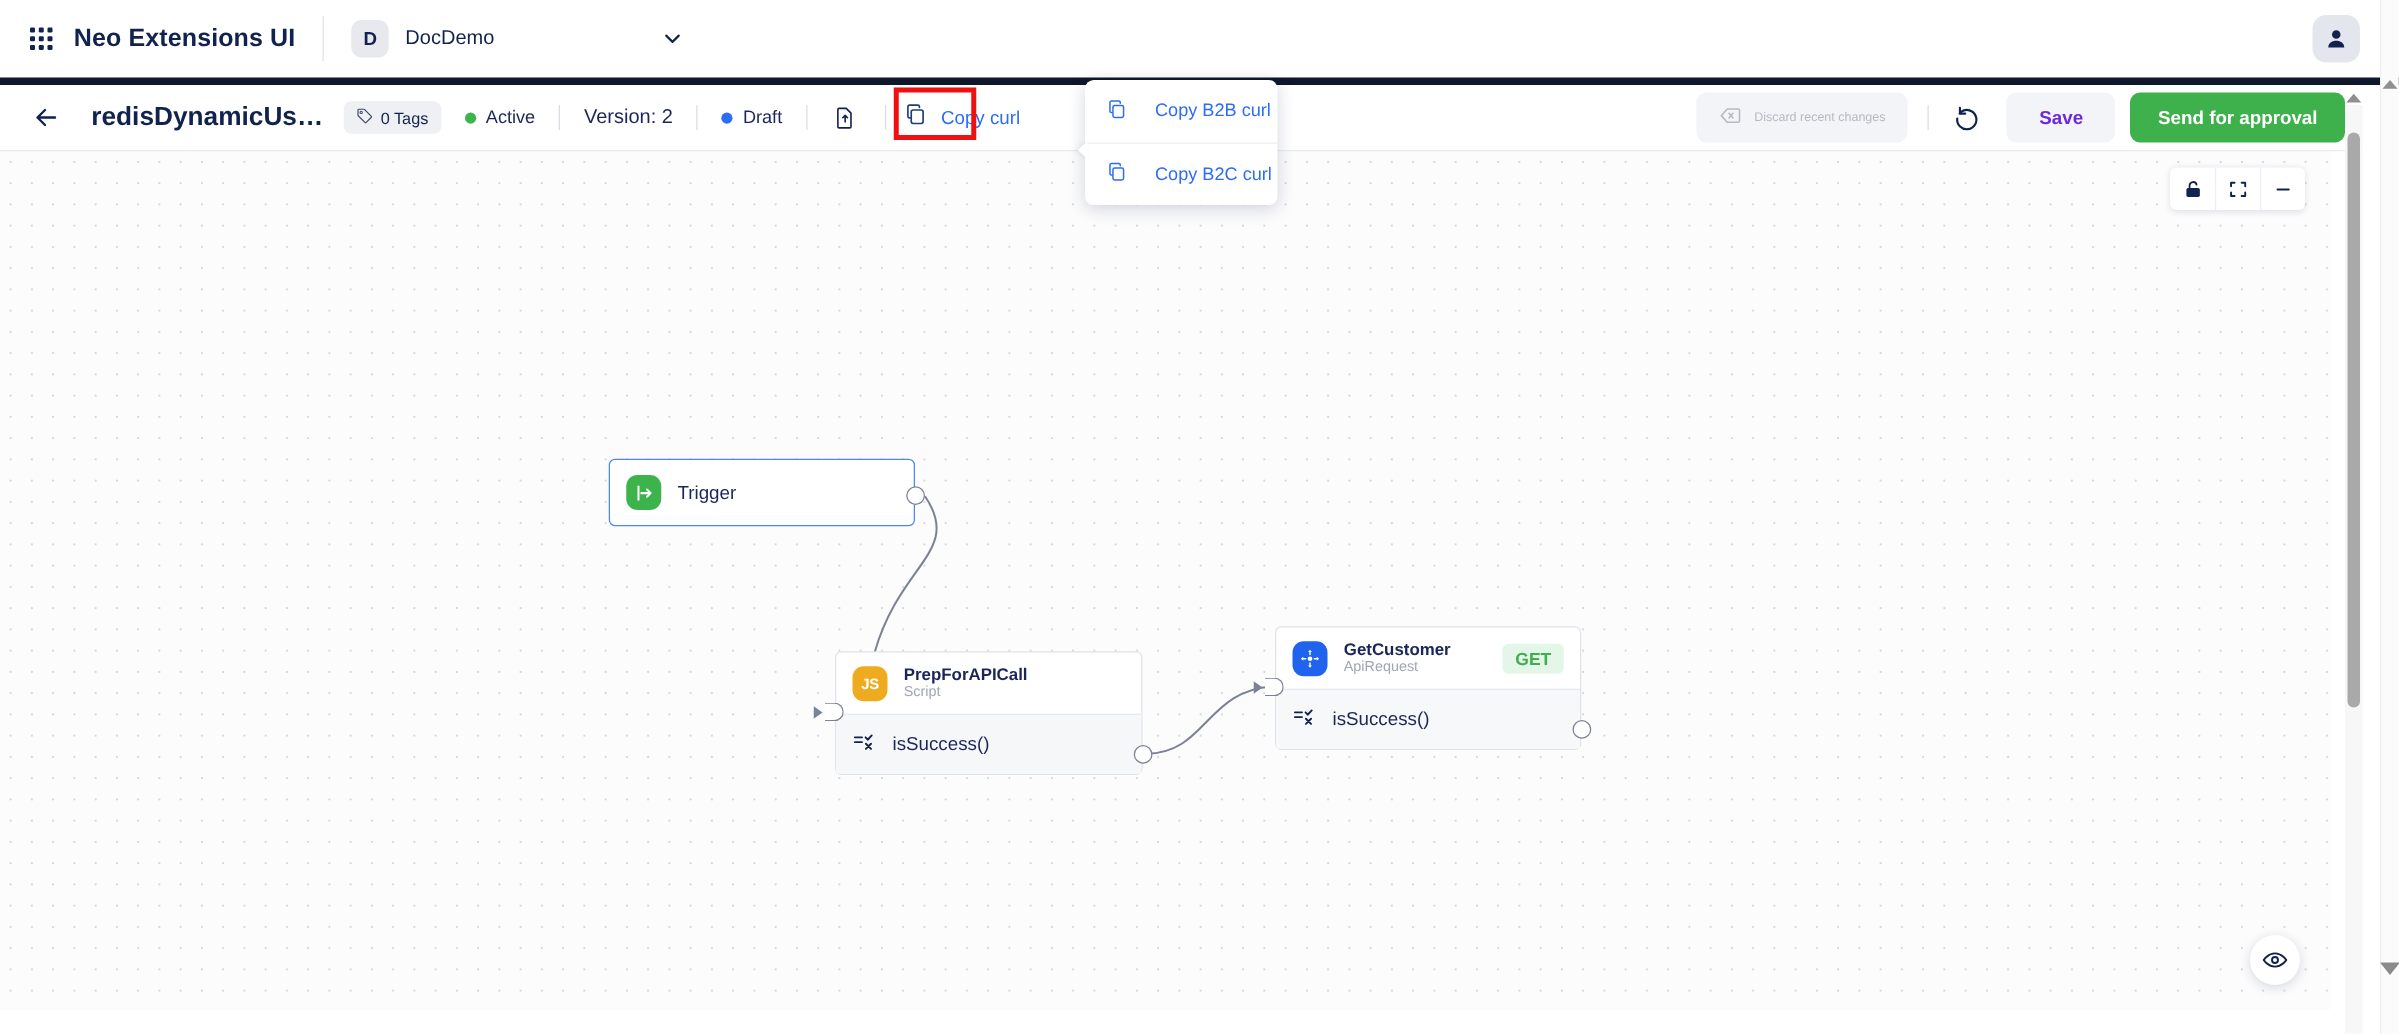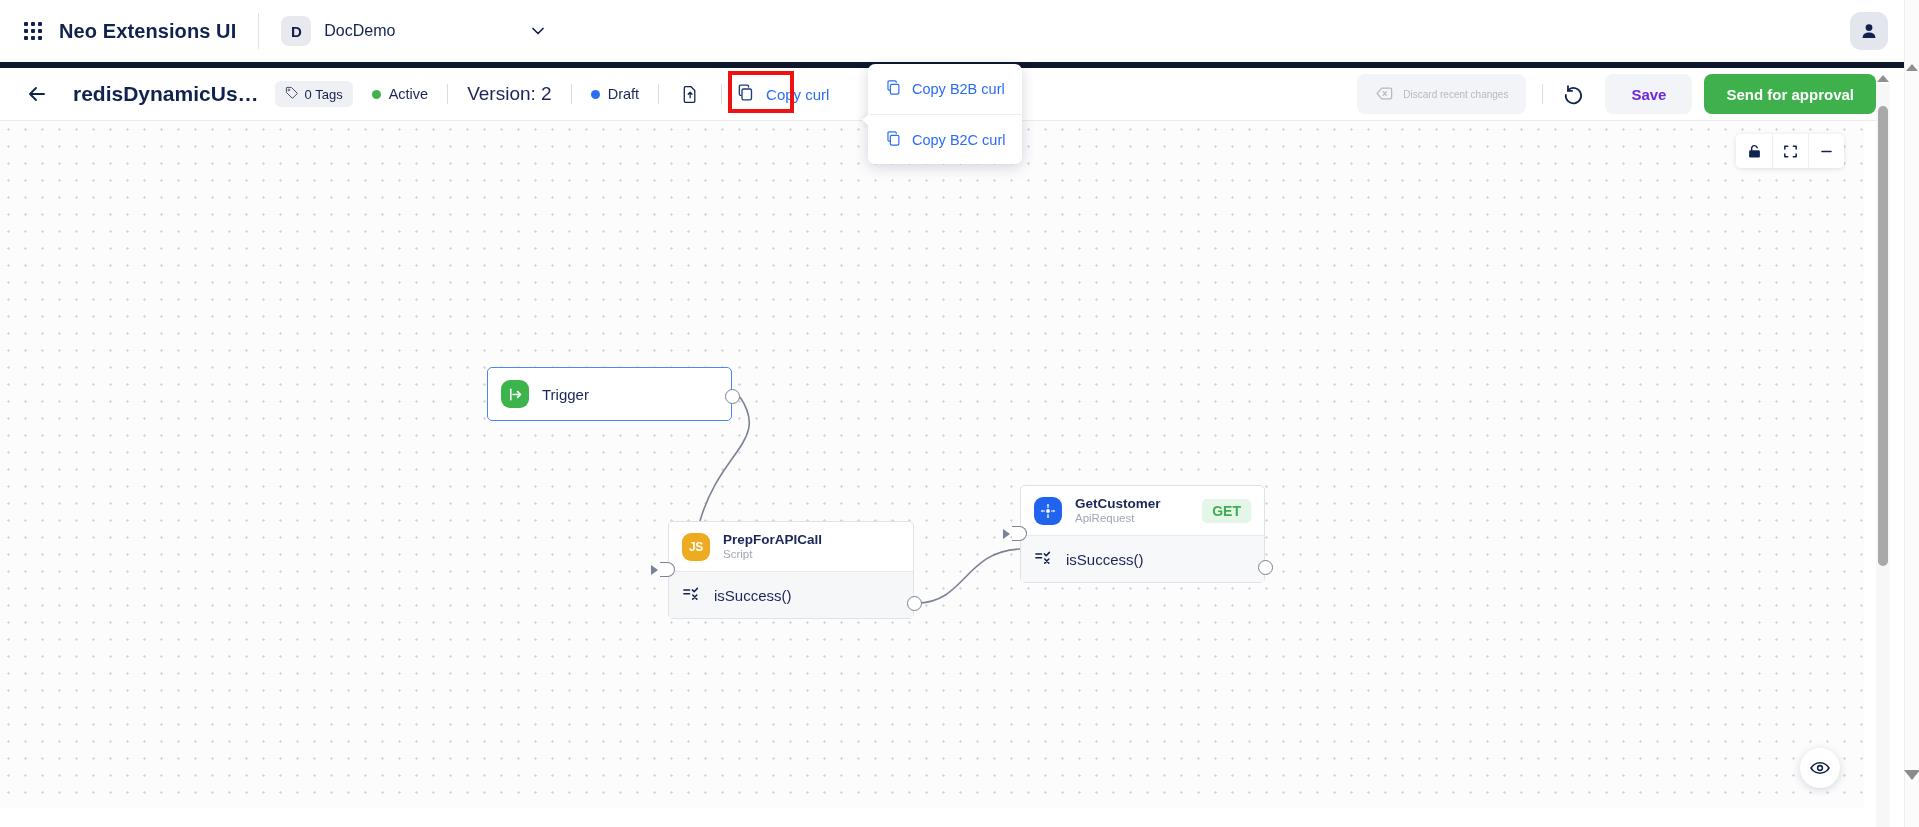--- a/index.html
+++ b/index.html
@@ -70,21 +70,21 @@
   .status-item {
     margin-left: 19px; display: flex; align-items: center; gap: 8px;
     font-size: 14.5px; color: #1b2559; white-space: nowrap;
   }
   .dot { width: 9px; height: 9px; border-radius: 50%; }
   .dot.green { background: #3cb44b; }
   .dot.blue  { background: #2c6ef2; }
   .vsep {
     width: 1px; height: 20px; background: #d9dde3; margin-left: 19px;
   }
-  .ver-text { margin-left: 19px; font-size: 19px; color: #1b2559; white-space: nowrap; }
+  .ver-text { margin-left: 19px; font-size: 16px; color: #1b2559; white-space: nowrap; }
   .tb-icon-btn {
     margin-left: 19px; width: 24px; height: 24px;
     display: flex; align-items: center; justify-content: center;
     cursor: pointer;
   }
   .copycurl-wrap {
     margin-left: 14px; position: relative;
     display: flex; align-items: center; gap: 9px;
     cursor: pointer;
   }
@@ -128,21 +128,21 @@
   .dropdown {
     position: absolute; left: 868px; top: 64px;
     width: 154px;
     background: #ffffff;
     border-radius: 7px;
     box-shadow: 0 3px 14px rgba(22,34,71,.18);
     z-index: 40;
     overflow: hidden;
   }
   .dd-item {
-    height: 50px; display: flex; align-items: center; gap: 10px;
+    height: 50px; display: flex; align-items: center; gap: 22px;
     padding-left: 17px; font-size: 14.5px; color: #2b6cf5; cursor: pointer;
   }
   .dd-item + .dd-item { border-top: 1px solid #eceef2; }
   .dd-arrow {
     position: absolute; left: 862px; top: 113px;
     width: 0; height: 0;
     border-top: 7px solid transparent;
     border-bottom: 7px solid transparent;
     border-right: 8px solid #ffffff;
     z-index: 41;
@@ -456,21 +456,21 @@
           </svg>
         </span>
         <span>isSuccess()</span>
       </div>
     </div>
     <div class="port-in" style="left:-8px; top:41px;"></div>
     <div class="port-arrow" style="left:-17px; top:44px;"></div>
     <div class="port" style="left:239px; top:75px;"></div>
   </div>
 
-  <div class="node" style="left:1020px; top:364px;">
+  <div class="node" style="left:1020px; top:380px;">
     <div class="node-card" style="width:245px;">
       <div class="node-head">
         <div class="node-badge badge-api">
           <svg width="18" height="18" viewBox="0 0 20 20" fill="none">
             <circle cx="10" cy="10" r="2.1" fill="#fff"></circle>
             <path d="M10 1.9 11.7 4H8.3zM10 18.1 8.3 16h3.4zM1.9 10 4 8.3v3.4zM18.1 10 16 11.7V8.3z" fill="#fff"></path>
             <path d="M10 4.2v2M10 13.8v2M4.2 10h2M13.8 10h2" stroke="#fff" stroke-width="1.3" stroke-linecap="round"></path>
           </svg>
         </div>
         <div class="node-titles">

